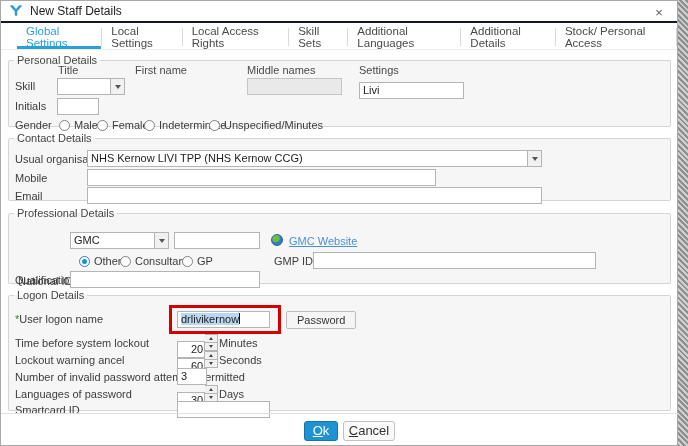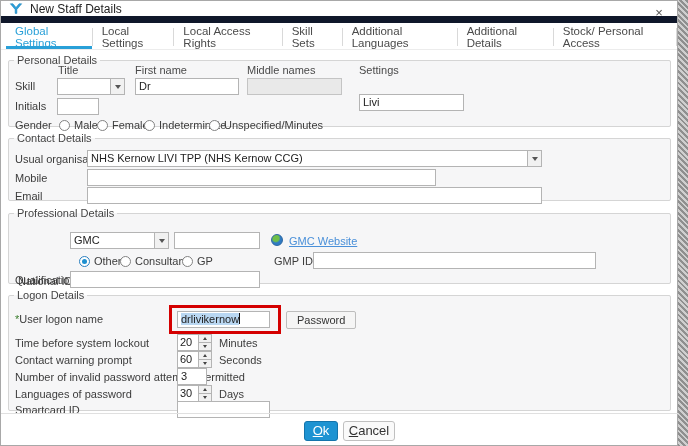--- a/index.html
+++ b/index.html
@@ -15,35 +15,35 @@
     position:absolute; right:0; top:0; width:10px; height:446px;
     background:repeating-linear-gradient(45deg,#8f8f8f 0 2px,#cfcfcf 2px 4px);
   }
   .dialog {
     position:absolute; left:0; top:0; width:678px; height:446px;
     background:#fff; border:1px solid #a8a8a8;
   }
   
   .titlebar {
     position:absolute; left:0; top:0; width:100%; height:22px;
-    background:#fff; border-bottom:7px solid #0f172a;
+    background:#fff; border-bottom:2px solid #0f172a;
     display:flex; align-items:center; padding:0 8px;
   }
   .titlebar .app-ico { width:14px; height:14px; margin-right:7px; }
   .titlebar .ttl { font-size:12px; color:#222; }
   .closebtn {
     position:absolute; right:8px; top:2px; width:20px; height:18px;
     display:flex; align-items:center; justify-content:center;
     color:#555; font-size:13px; cursor:default;
   }
   
   .tabbar {
     position:absolute; left:0; top:24px; width:100%; height:25px;
     display:flex; align-items:stretch; border-bottom:1px solid #ececec;
-    padding-left:5px;
+    padding-left:16px;
   }
   .tab {
     display:flex; align-items:center; padding:0 9px;
     color:#4a4a4a; font-size:11.5px; position:relative;
     border-right:1px solid #d9d9d9; margin:3px 0;
   }
   .tab.active { color:#29a0d8; }
   .tab.active:after {
     content:""; position:absolute; left:0; right:0; bottom:-3px;
     height:3px; background:#29a0d8;
@@ -66,21 +66,21 @@
   .combo .arrowbox {
     position:absolute; right:0; top:0; bottom:0; width:14px;
     background:#f1f1f1; border-left:1px solid #b4b4b4;
     display:flex; align-items:center; justify-content:center;
   }
   .tri-dn { width:0; height:0; border-left:3px solid transparent; border-right:3px solid transparent; border-top:4px solid #555; }
   
   .spin { position:absolute; height:17px; display:flex; }
   .spin .val {
     width:22px; height:17px; background:#fff; border:1px solid #b4b4b4;
-    line-height:15px; padding:0 2px; color:#222;
+    line-height:15px; padding:0 13px; color:#222;margin-top:7px;
   }
   .spin .btns { width:13px; height:17px; display:flex; flex-direction:column; }
   .spin .sb {
     flex:1; background:#f1f1f1; border:1px solid #b4b4b4; border-left:none;
     display:flex; align-items:center; justify-content:center;
   }
   .spin .sb + .sb { border-top:none; }
   .tri-up-s { width:0; height:0; border-left:2.5px solid transparent; border-right:2.5px solid transparent; border-bottom:3px solid #444; }
   .tri-dn-s { width:0; height:0; border-left:2.5px solid transparent; border-right:2.5px solid transparent; border-top:3px solid #444; }
   
@@ -153,23 +153,22 @@
     <div class="collbl" style="left:238px; top:-2px;">Middle names</div>
     <div class="collbl" style="left:350px; top:-2px;">Settings</div>
 
     <div class="lbl" style="left:6px; top:14px;">Skill</div>
     <div class="field combo" style="left:48px; top:12px; width:68px;">
       <span></span>
       <span class="arrowbox">
           <span class="tri-dn"></span>
         </span>
     </div>
-    <div class="field" style="left:126px; top:12px; width:104px;">Dr</div>
     <div class="field disabled" style="left:238px; top:12px; width:95px;"></div>
-    <div class="field" style="left:350px; top:28px; width:105px;">Livi</div>
+    <div class="field" style="left:350px; top:16px; width:105px;">Livi</div>
 
     <div class="lbl" style="left:6px; top:34px;">Initials</div>
     <div class="field" style="left:48px; top:32px; width:42px;"></div>
 
     <div class="lbl" style="left:6px; top:53px;">Gender</div>
     <div class="radio" style="left:50px; top:52px;">
       <span class="dot"></span>
       <span>Male</span>
     </div>
     <div class="radio" style="left:88px; top:52px;">
@@ -252,21 +251,21 @@
           <span class="sb">
             <span class="tri-up-s"></span>
           </span>
           <span class="sb">
             <span class="tri-dn-s"></span>
           </span>
         </span>
     </div>
     <div class="lbl" style="left:210px; top:36px;">Minutes</div>
 
-    <div class="lbl" style="left:6px; top:53px;">Contact warning prompt</div>
+    <div class="lbl" style="left:6px; top:53px;">Lockout warning ancel</div>
     <div class="spin" style="left:168px; top:50px;">
       <span class="val">60</span>
       <span class="btns">
           <span class="sb">
             <span class="tri-up-s"></span>
           </span>
           <span class="sb">
             <span class="tri-dn-s"></span>
           </span>
         </span>

